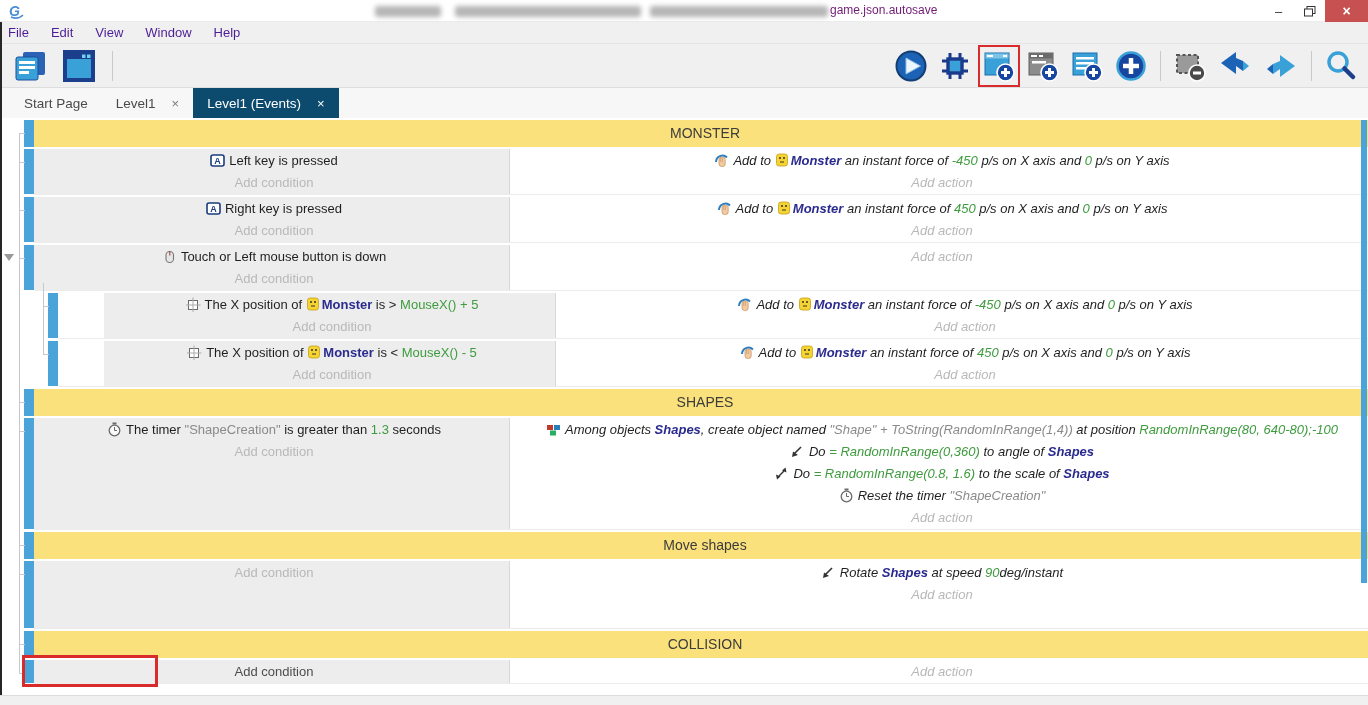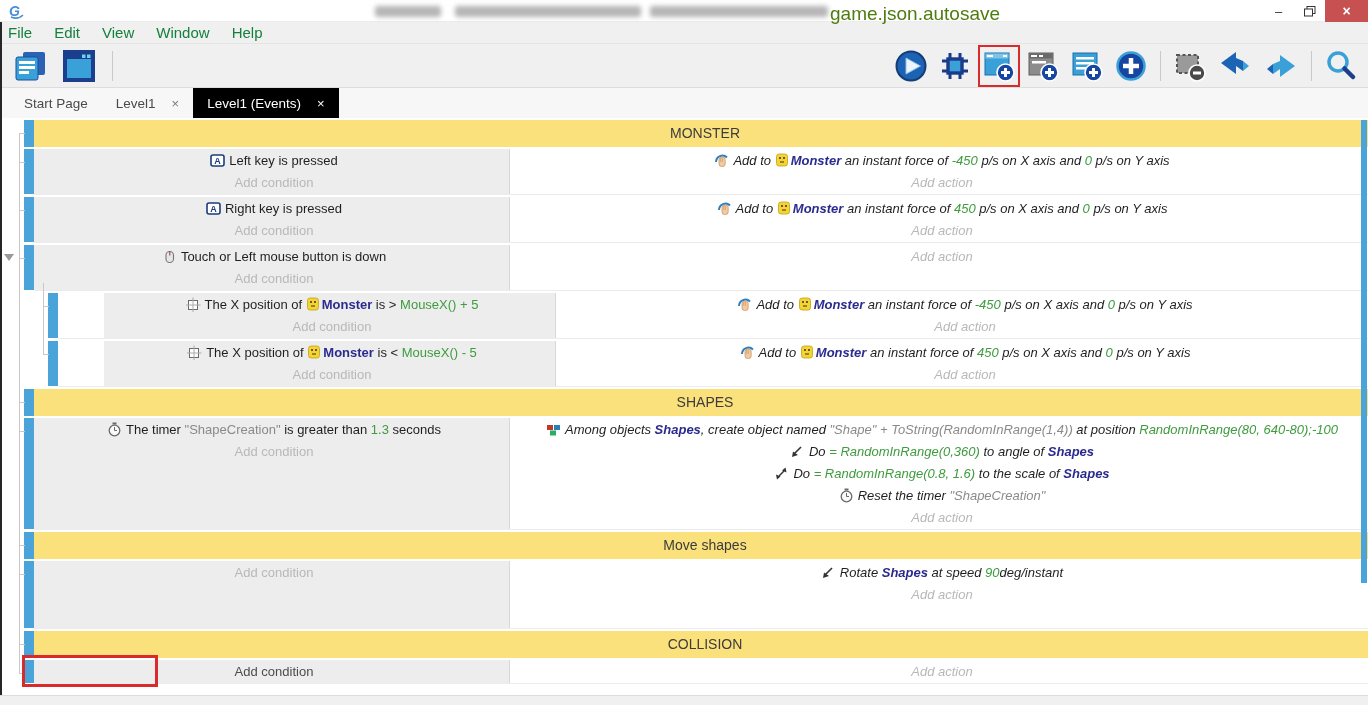--- a/index.html
+++ b/index.html
@@ -4,42 +4,42 @@
 <style>
   * { box-sizing: border-box; margin: 0; padding: 0; }
   html,body { width:1368px; height:705px; overflow:hidden;
     font-family:"Liberation Sans", sans-serif; background:#fff; }
   #app { position:relative; width:1368px; height:705px; background:#fff; }
 
   
   #titlebar { position:relative; height:22px; background:#fff; border-bottom:1px solid #ececec; }
   #logo { position:absolute; left:7px; top:2px; }
   .blurbar { position:absolute; top:6px; height:11px; background:#9c9c9c; opacity:.75; filter:blur(2.5px); border-radius:2px; }
-  #title-suffix { position:absolute; left:830px; top:3px; font-size:19px; color:#4d7c0f; }
+  #title-suffix { position:absolute; left:830px; top:3px; font-size:12px; color:#701a75; }
   #wincontrols { position:absolute; right:0; top:0; height:22px; display:flex; }
   .winbtn { width:31px; height:22px; display:flex; align-items:center; justify-content:center; font-size:13px; color:#333; }
   .winbtn.close { width:43px; background:#c75050; color:#fff; font-size:14px; font-weight:bold; }
 
   
   #menubar { height:22px; background:#f0f0f0; border-bottom:1px solid #e4e4e4; display:flex; align-items:center; padding-left:8px; }
-  .menu-item { font-size:15px; color:#15803d; padding:0 11px 0 0; margin-right:11px; }
+  .menu-item { font-size:13px; color:#4c1d95; padding:0 11px 0 0; margin-right:11px; }
 
   
   #toolbar { height:44px; background:#f0f0f0; border-bottom:1px solid #ddd; display:flex; align-items:center; }
   #tb-left { display:flex; align-items:center; padding-left:8px; gap:6px; }
   #tb-right { display:flex; align-items:center; margin-left:auto; padding-right:6px; gap:2px; }
   .tb { display:flex; align-items:center; justify-content:center; padding:2px; border:2px solid transparent; }
   .tb.hl { border-color:#d92b2b; }
   .tbsep { width:1px; height:30px; background:#c9c9c9; margin:0 6px; }
 
   
   #tabbar { height:30px; background:#f7f7f7; display:flex; align-items:stretch; padding-left:10px; }
   .tab { display:flex; align-items:center; padding:0 14px; font-size:13.5px; color:#4a4a4a; }
   .tab .close-x { margin-left:16px; color:#7a7a7a; font-size:13px; }
-  .tab.active { background:#000000; color:#fff; }
+  .tab.active { background:#0c4a6e; color:#fff; }
   .tab.active .close-x { color:#fff; }
 
   
   #events { position:relative; height:577px; background:#fff; overflow:hidden; }
   #rows { position:relative; padding-top:2px; }
   .blk { position:relative; margin-left:34px; margin-bottom:2px;text-align:center; }
   .blk.d1 { margin-left:58px;padding-left:46px; }
   .bar { position:absolute; left:-10px; top:0; bottom:0; width:10px; background:#4aa4da; }
   .hblock { height:27px; background:#fae17c; }
   .hblock .hlabel { display:inline-block; padding:5px 0 0 8px; font-size:14px; color:#3c3c3c; }

